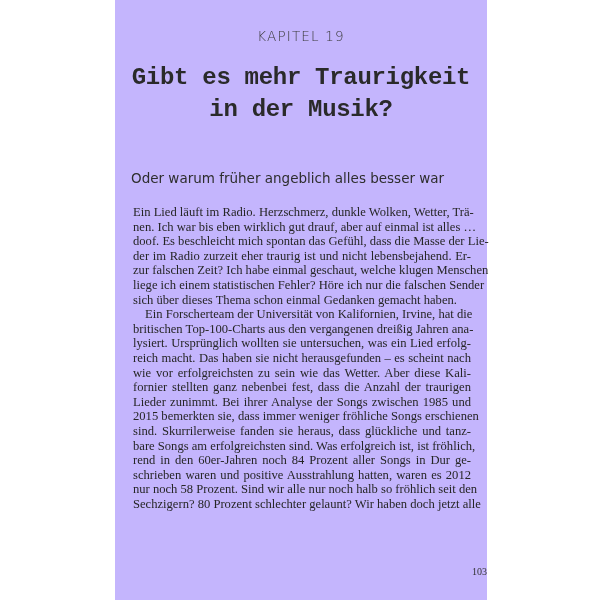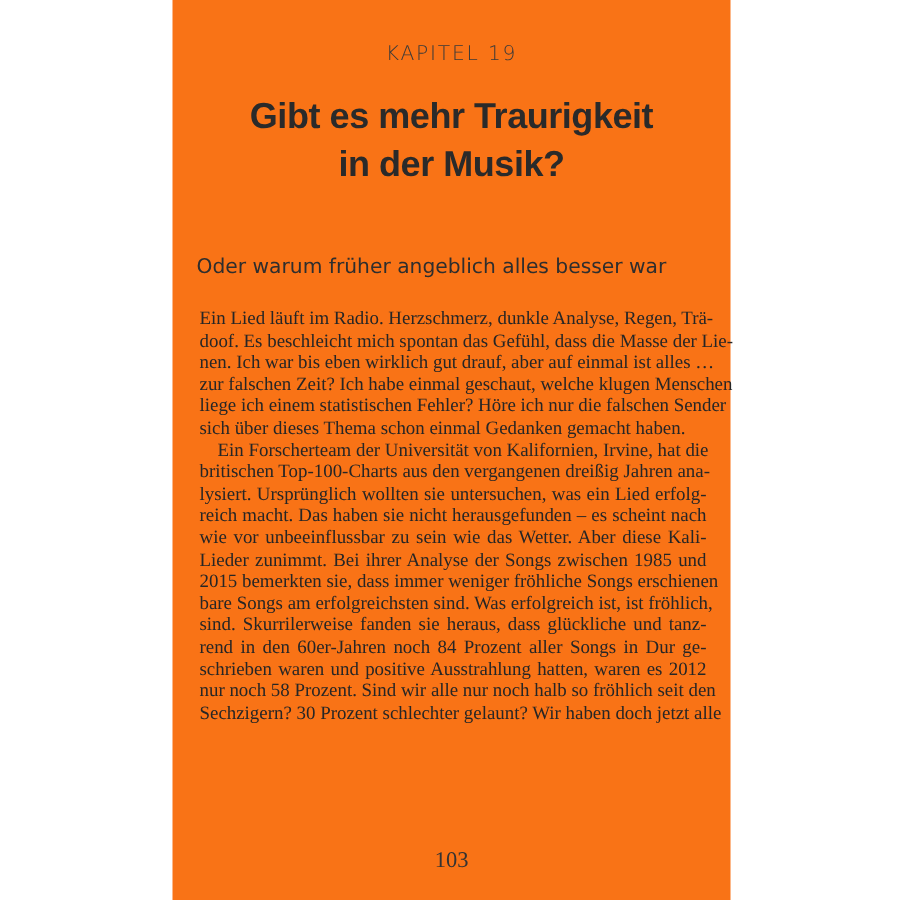--- a/index.html
+++ b/index.html
@@ -9,41 +9,41 @@
       height: 600px;
       background: #ffffff;
       overflow: hidden;
     }
     .page {
       position: absolute;
       left: 115px;
       top: 0;
       width: 372px;
       height: 600px;
-      background: #f97316;
+      background: #c4b5fd;
     }
     .chapter-label {
       position: absolute;
       left: 0;
       width: 372px;
       top: 28px;
       text-align: center;
       font-family: "DejaVu Sans", sans-serif;
       font-size: 13.5px;
       letter-spacing: 1.2px;
       color: #3a3a3a;
       font-weight: 300;
     }
     .chapter-title {
       position: absolute;
       left: 0;
       width: 372px;
       top: 62px;
       text-align: center;
-      font-family: Liberation Sans, sans-serif;
+      font-family: Liberation Mono, monospace;
       font-weight: bold;
       font-size: 24px;
       line-height: 32px;
       color: #2a2a2a;
       letter-spacing: -0.3px;
     }
     .chapter-subtitle {
       position: absolute;
       left: 16px;
       top: 170px;
@@ -74,57 +74,59 @@
       text-align-last: left;
     }
     .body-text .line.indent {
       padding-left: 12px;
     }
     .page-number {
       position: absolute;
       left: 0;
       width: 372px;
       top: 566px;
-      text-align: center;
+      text-align: right;
       font-family: "Liberation Serif", serif;
-      font-size: 15px;
+      font-size: 10px;
       color: #333;
     }
   </style>
 </head>
 <body>
 
 <div class="page">
   <div class="chapter-label">KAPITEL 19</div>
   <div class="chapter-title">
     <div>Gibt es mehr Traurigkeit</div>
     <div>in der Musik?</div>
   </div>
   <div class="chapter-subtitle">Oder warum früher angeblich alles besser war</div>
 
   <div class="body-text">
     <div>
-      <span class="line">Ein Lied läuft im Radio. Herzschmerz, dunkle Analyse, Regen, Trä-</span>
+      <span class="line">Ein Lied läuft im Radio. Herzschmerz, dunkle Wolken, Wetter, Trä-</span>
+      <span class="line">nen. Ich war bis eben wirklich gut drauf, aber auf einmal ist alles …</span>
       <span class="line">doof. Es beschleicht mich spontan das Gefühl, dass die Masse der Lie-</span>
-      <span class="line">nen. Ich war bis eben wirklich gut drauf, aber auf einmal ist alles …</span>
+      <span class="line">der im Radio zurzeit eher traurig ist und nicht lebensbejahend. Er-</span>
       <span class="line">zur falschen Zeit? Ich habe einmal geschaut, welche klugen Menschen</span>
       <span class="line">liege ich einem statistischen Fehler? Höre ich nur die falschen Sender</span>
       <span class="line last">sich über dieses Thema schon einmal Gedanken gemacht haben.</span>
     </div>
     <div>
       <span class="line indent">Ein Forscherteam der Universität von Kalifornien, Irvine, hat die</span>
       <span class="line">britischen Top-100-Charts aus den vergangenen dreißig Jahren ana-</span>
       <span class="line">lysiert. Ursprünglich wollten sie untersuchen, was ein Lied erfolg-</span>
       <span class="line">reich macht. Das haben sie nicht herausgefunden – es scheint nach</span>
-      <span class="line">wie vor unbeeinflussbar zu sein wie das Wetter. Aber diese Kali-</span>
+      <span class="line">wie vor erfolgreichsten zu sein wie das Wetter. Aber diese Kali-</span>
+      <span class="line">fornier stellten ganz nebenbei fest, dass die Anzahl der traurigen</span>
       <span class="line">Lieder zunimmt. Bei ihrer Analyse der Songs zwischen 1985 und</span>
       <span class="line">2015 bemerkten sie, dass immer weniger fröhliche Songs erschienen</span>
+      <span class="line">sind. Skurrilerweise fanden sie heraus, dass glückliche und tanz-</span>
       <span class="line">bare Songs am erfolgreichsten sind. Was erfolgreich ist, ist fröhlich,</span>
-      <span class="line">sind. Skurrilerweise fanden sie heraus, dass glückliche und tanz-</span>
       <span class="line">rend in den 60er-Jahren noch 84 Prozent aller Songs in Dur ge-</span>
       <span class="line">schrieben waren und positive Ausstrahlung hatten, waren es 2012</span>
       <span class="line">nur noch 58 Prozent. Sind wir alle nur noch halb so fröhlich seit den</span>
-      <span class="line">Sechzigern? 30 Prozent schlechter gelaunt? Wir haben doch jetzt alle</span>
+      <span class="line">Sechzigern? 80 Prozent schlechter gelaunt? Wir haben doch jetzt alle</span>
     </div>
   </div>
 
   <div class="page-number">103</div>
 </div>
 
 </body></html>

